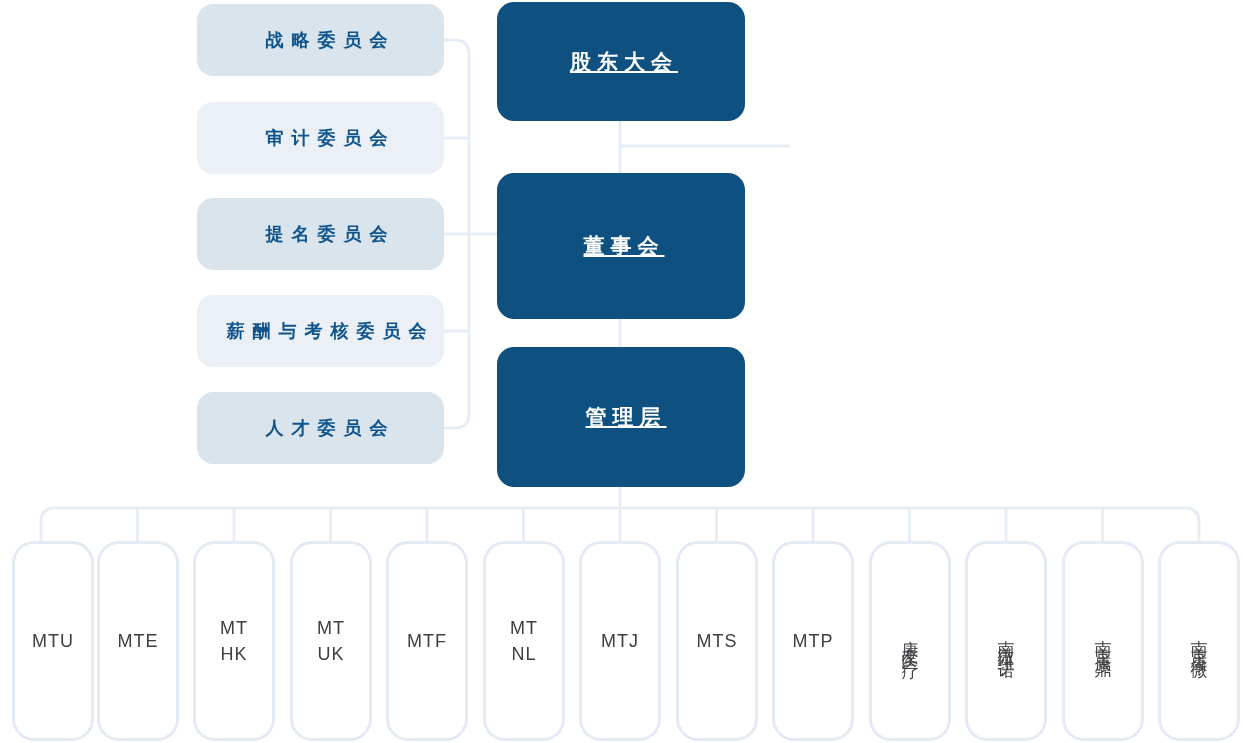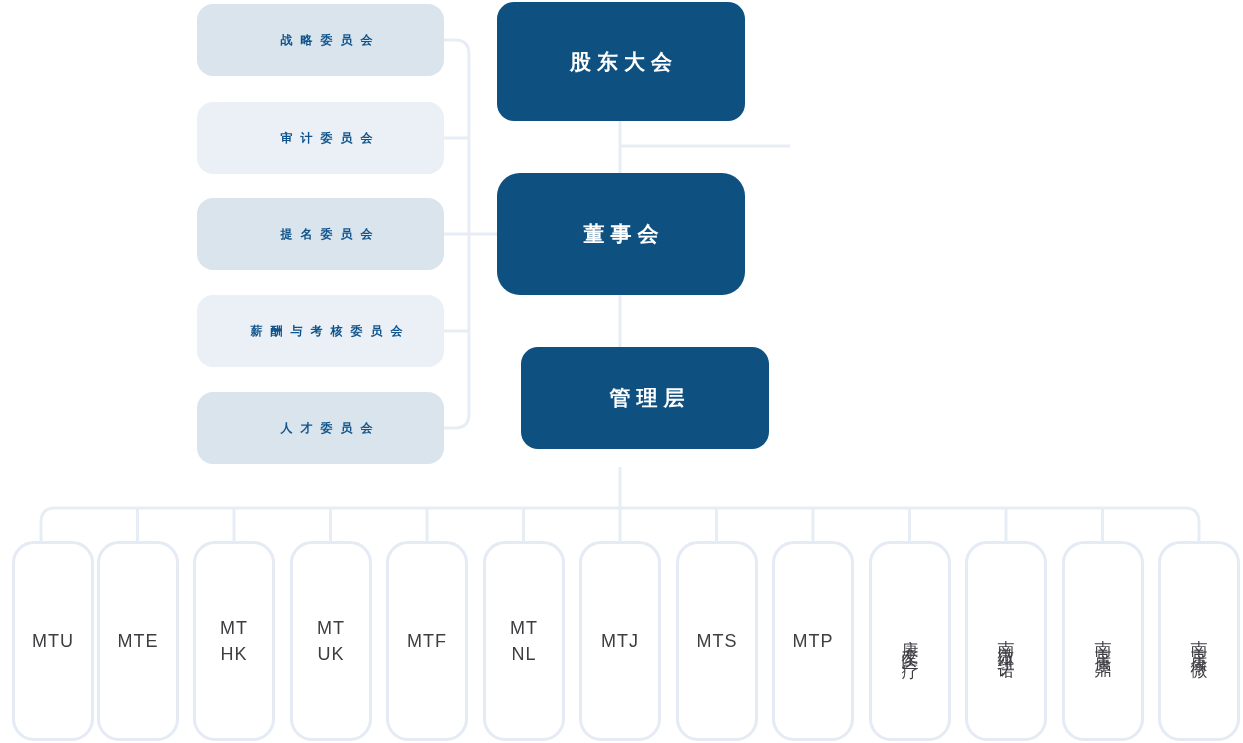--- a/index.html
+++ b/index.html
@@ -20,27 +20,28 @@
   .node{position:absolute;display:flex;align-items:center;justify-content:center;box-sizing:border-box;}
 
   .dark-box{
     background:var(--dark-blue);
     color:#ffffff;
     border-radius:17px;
     font-size:21px;
     font-weight:bold;
     letter-spacing:6px;
     padding-left:6px; 
+    text-decoration:underline;
   }
 
   .committee{
     left:197px;width:247px;height:72px;
     border-radius:16px;
     color:var(--committee-text);
-    font-size:12px;
+    font-size:18px;
     font-weight:bold;
     letter-spacing:8px;
     padding-left:20px;
     text-align:center;
   }
   .committee.shade-a{background:var(--committee-bg-a);}
   .committee.shade-b{background:var(--committee-bg-b);}
 
   .subsidiary{
     top:541px;width:82px;height:200px;
@@ -94,23 +95,23 @@
         <path d="M813,508 V541"></path>
         <path d="M909.5,508 V541"></path>
       <path d="M1006,508 V541"></path>
         <path d="M1102.5,508 V541"></path>
     </g>
   </svg>
 
   <div class="node dark-box" style="left:497px;top:2px;width:248px;height:119px;">股东大会</div>
 
 
-  <div class="node dark-box" style="left:497px;top:173px;width:248px;height:122px;border-radius:23px;">董事会</div>
+  <div class="node dark-box" style="left:497px;top:173px;width:248px;height:146px;">董事会</div>
 
-  <div class="node dark-box" style="left:521px;top:347px;width:248px;height:102px;padding-left:10px;">管理层</div>
+  <div class="node dark-box" style="left:497px;top:347px;width:248px;height:140px;padding-left:10px;">管理层</div>
 
   <div id="committee-layer">
       <div class="node committee shade-a" style="top: 4px;">战略委员会</div>
       <div class="node committee shade-b" style="top: 102px;">审计委员会</div>
       <div class="node committee shade-a" style="top: 198px; font-family: Liberation Serif, serif;">提名委员会</div>
       <div class="node committee shade-b" style="top: 295px;">薪酬与考核委员会</div>
       <div class="node committee shade-a" style="top: 392px;">人才委员会</div>
     </div>
 
   <div id="subsidiary-layer">

